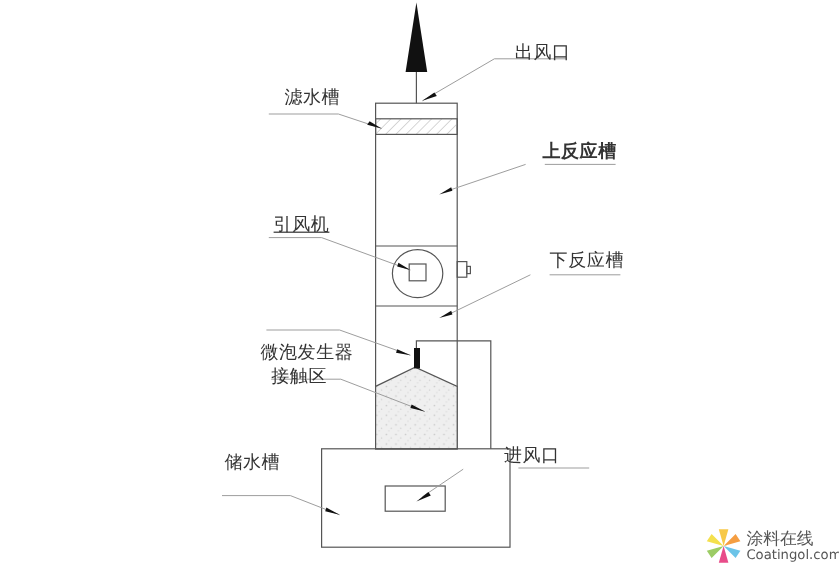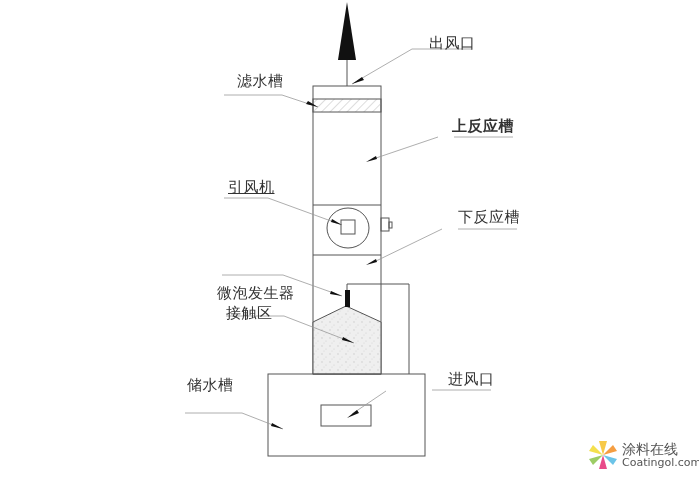--- a/index.html
+++ b/index.html
@@ -89,21 +89,21 @@
   </g>
 </svg>
 
 <div class="lbl" style="left:429px;top:34px;">出风口</div>
 <div class="lbl" style="left:237px;top:72px;">滤水槽</div>
 <div class="lbl" style="left:452px;top:117px;font-weight:bold;">上反应槽</div>
 <div class="lbl" style="left:228px;top:178px;text-decoration:underline;">引风机</div>
 <div class="lbl" style="left:458px;top:208px;">下反应槽</div>
 <div class="lbl" style="left:217px;top:255px;margin-top:29px;">微泡发生器</div>
 <div class="lbl" style="left:226px;top:284px;margin-top:20px;">接触区</div>
-<div class="lbl" style="left:448px;top:370px;">进风口</div>
+<div class="lbl" style="left:420px;top:370px;">进风口</div>
 <div class="lbl" style="left:187px;top:376px;">储水槽</div>
 
 <div class="wm">
   <svg width="30" height="30" viewBox="-15 -15 30 30">
     <polygon points="0,0 -4,-14 4,-14" fill="#f7c948"></polygon>
     <polygon points="0,0 10,-10 14,-4" fill="#f59e42"></polygon>
     <polygon points="0,0 14,4 10,10" fill="#6cc4e8"></polygon>
     <polygon points="0,0 4,14 -4,14" fill="#e84c8a"></polygon>
     <polygon points="0,0 -10,10 -14,4" fill="#9ccc65"></polygon>
     <polygon points="0,0 -14,-4 -10,-10" fill="#f4e04d"></polygon>

